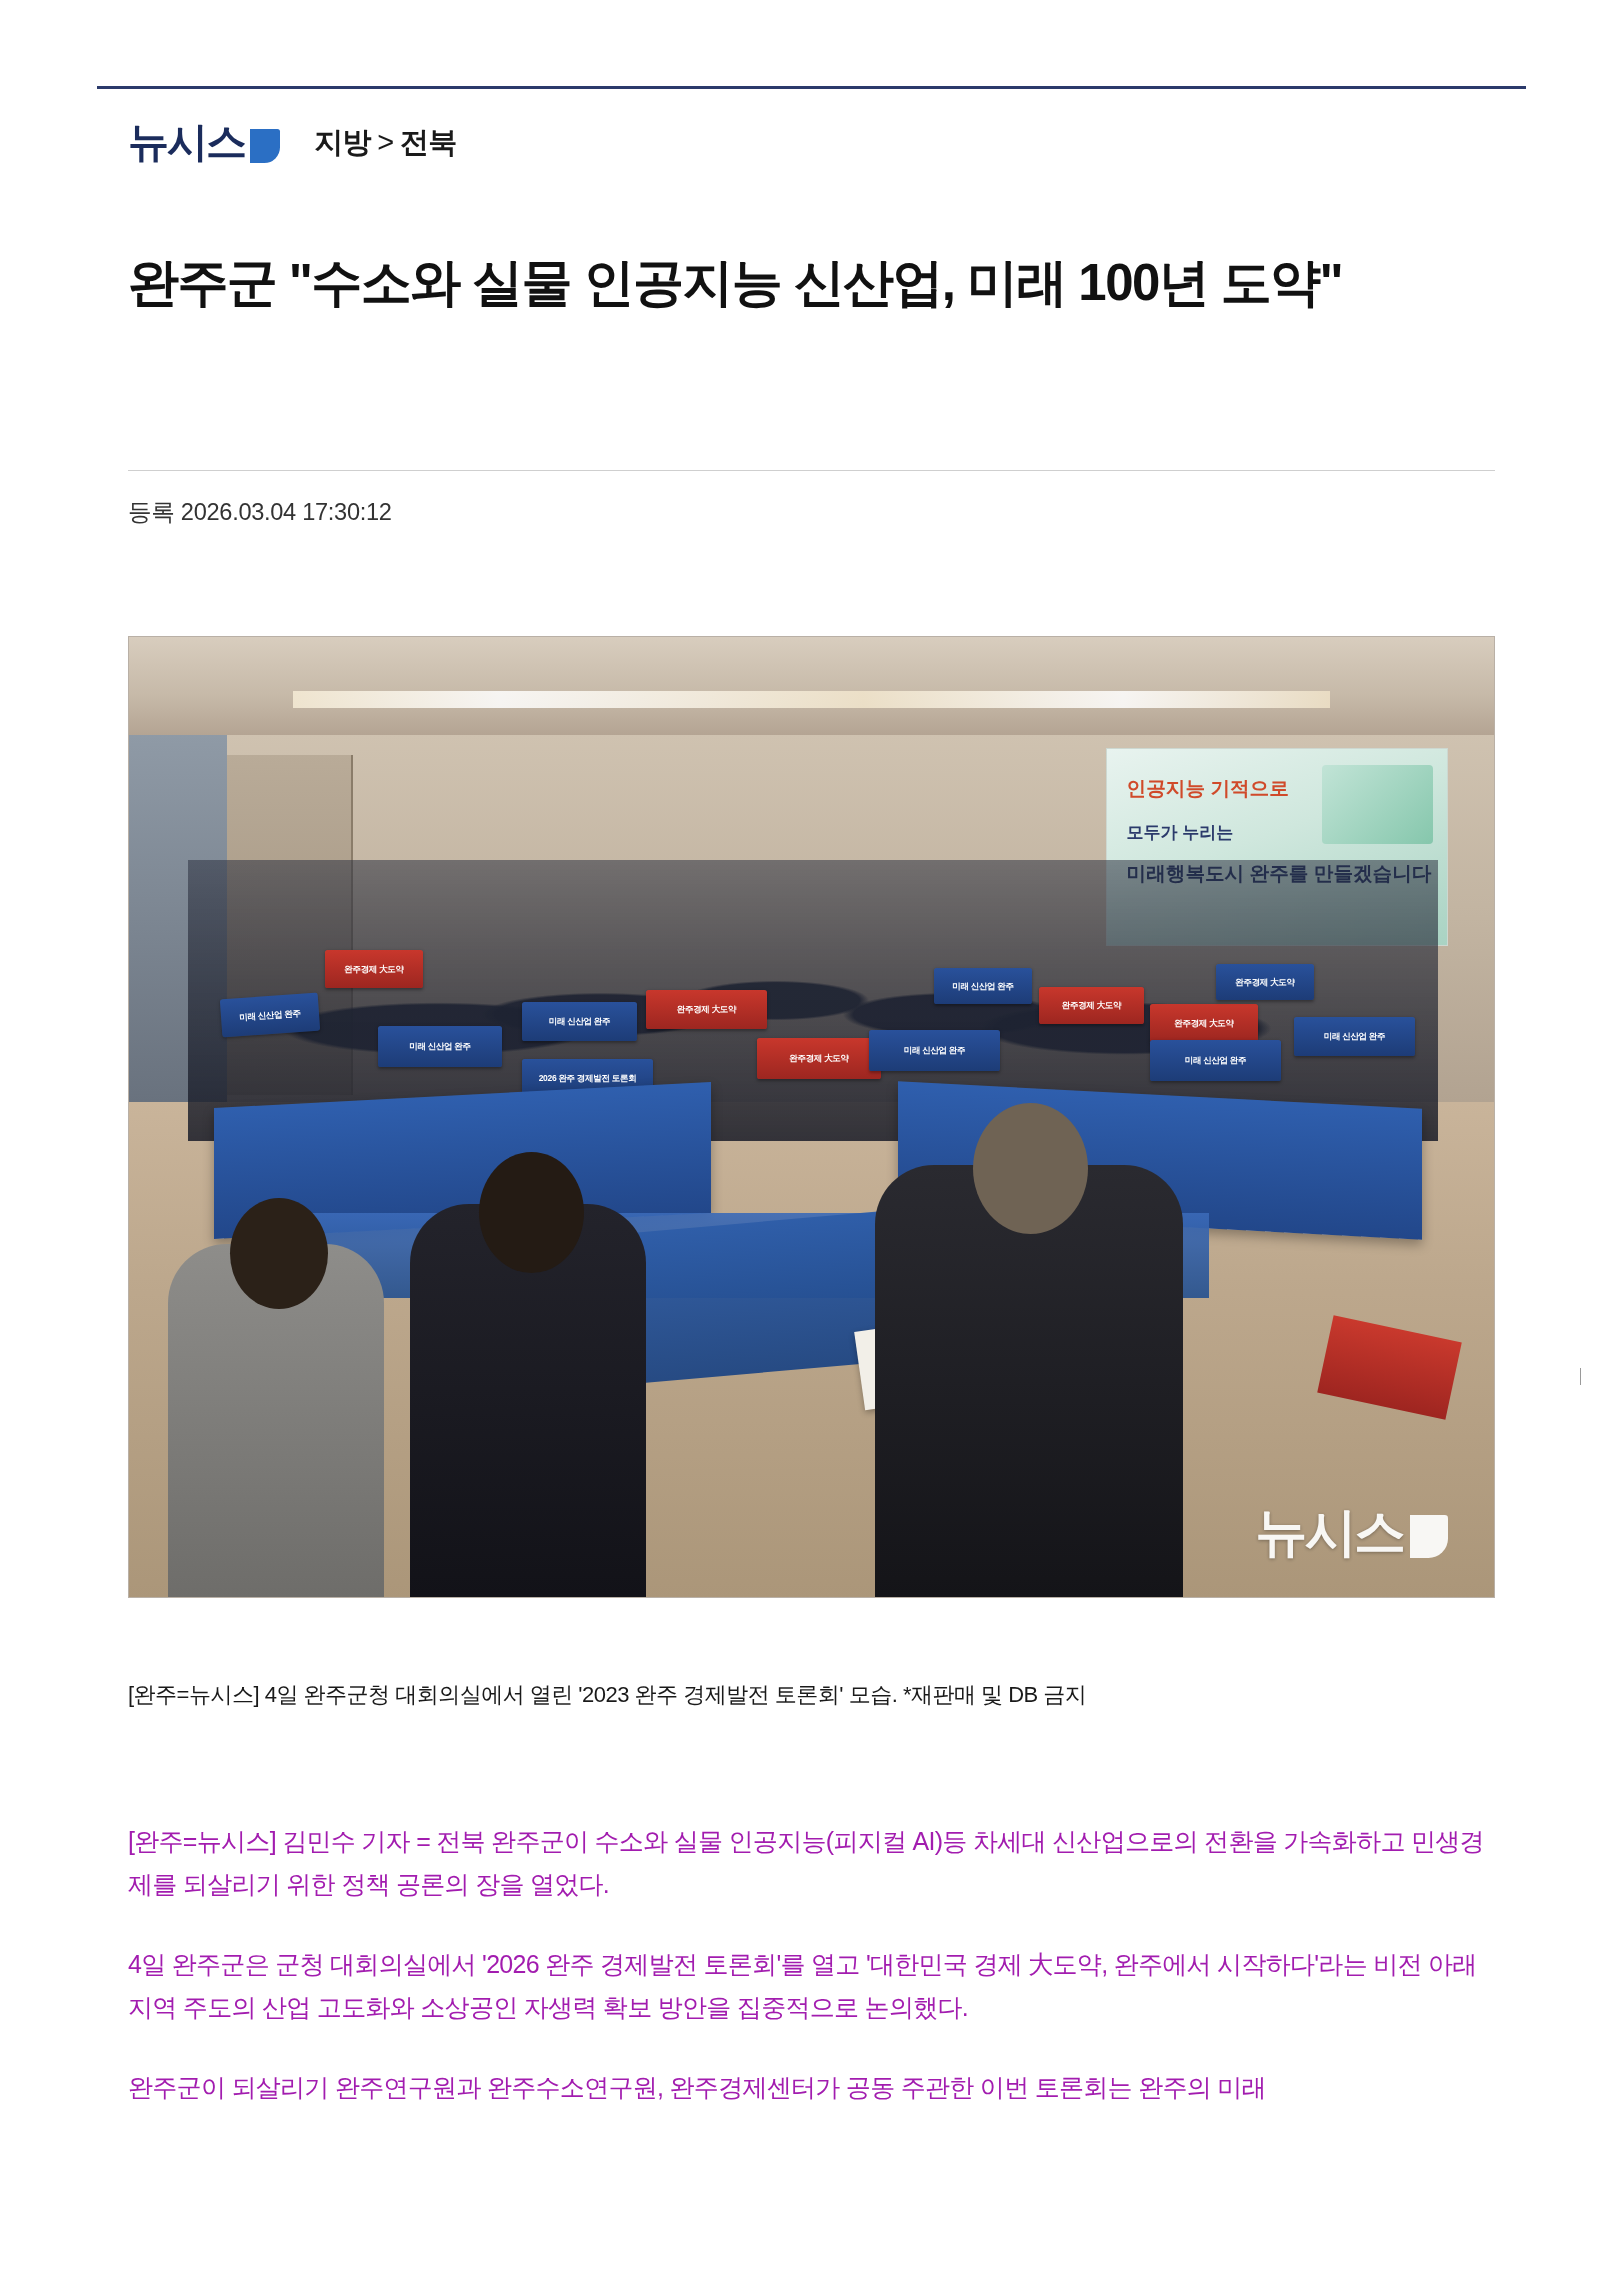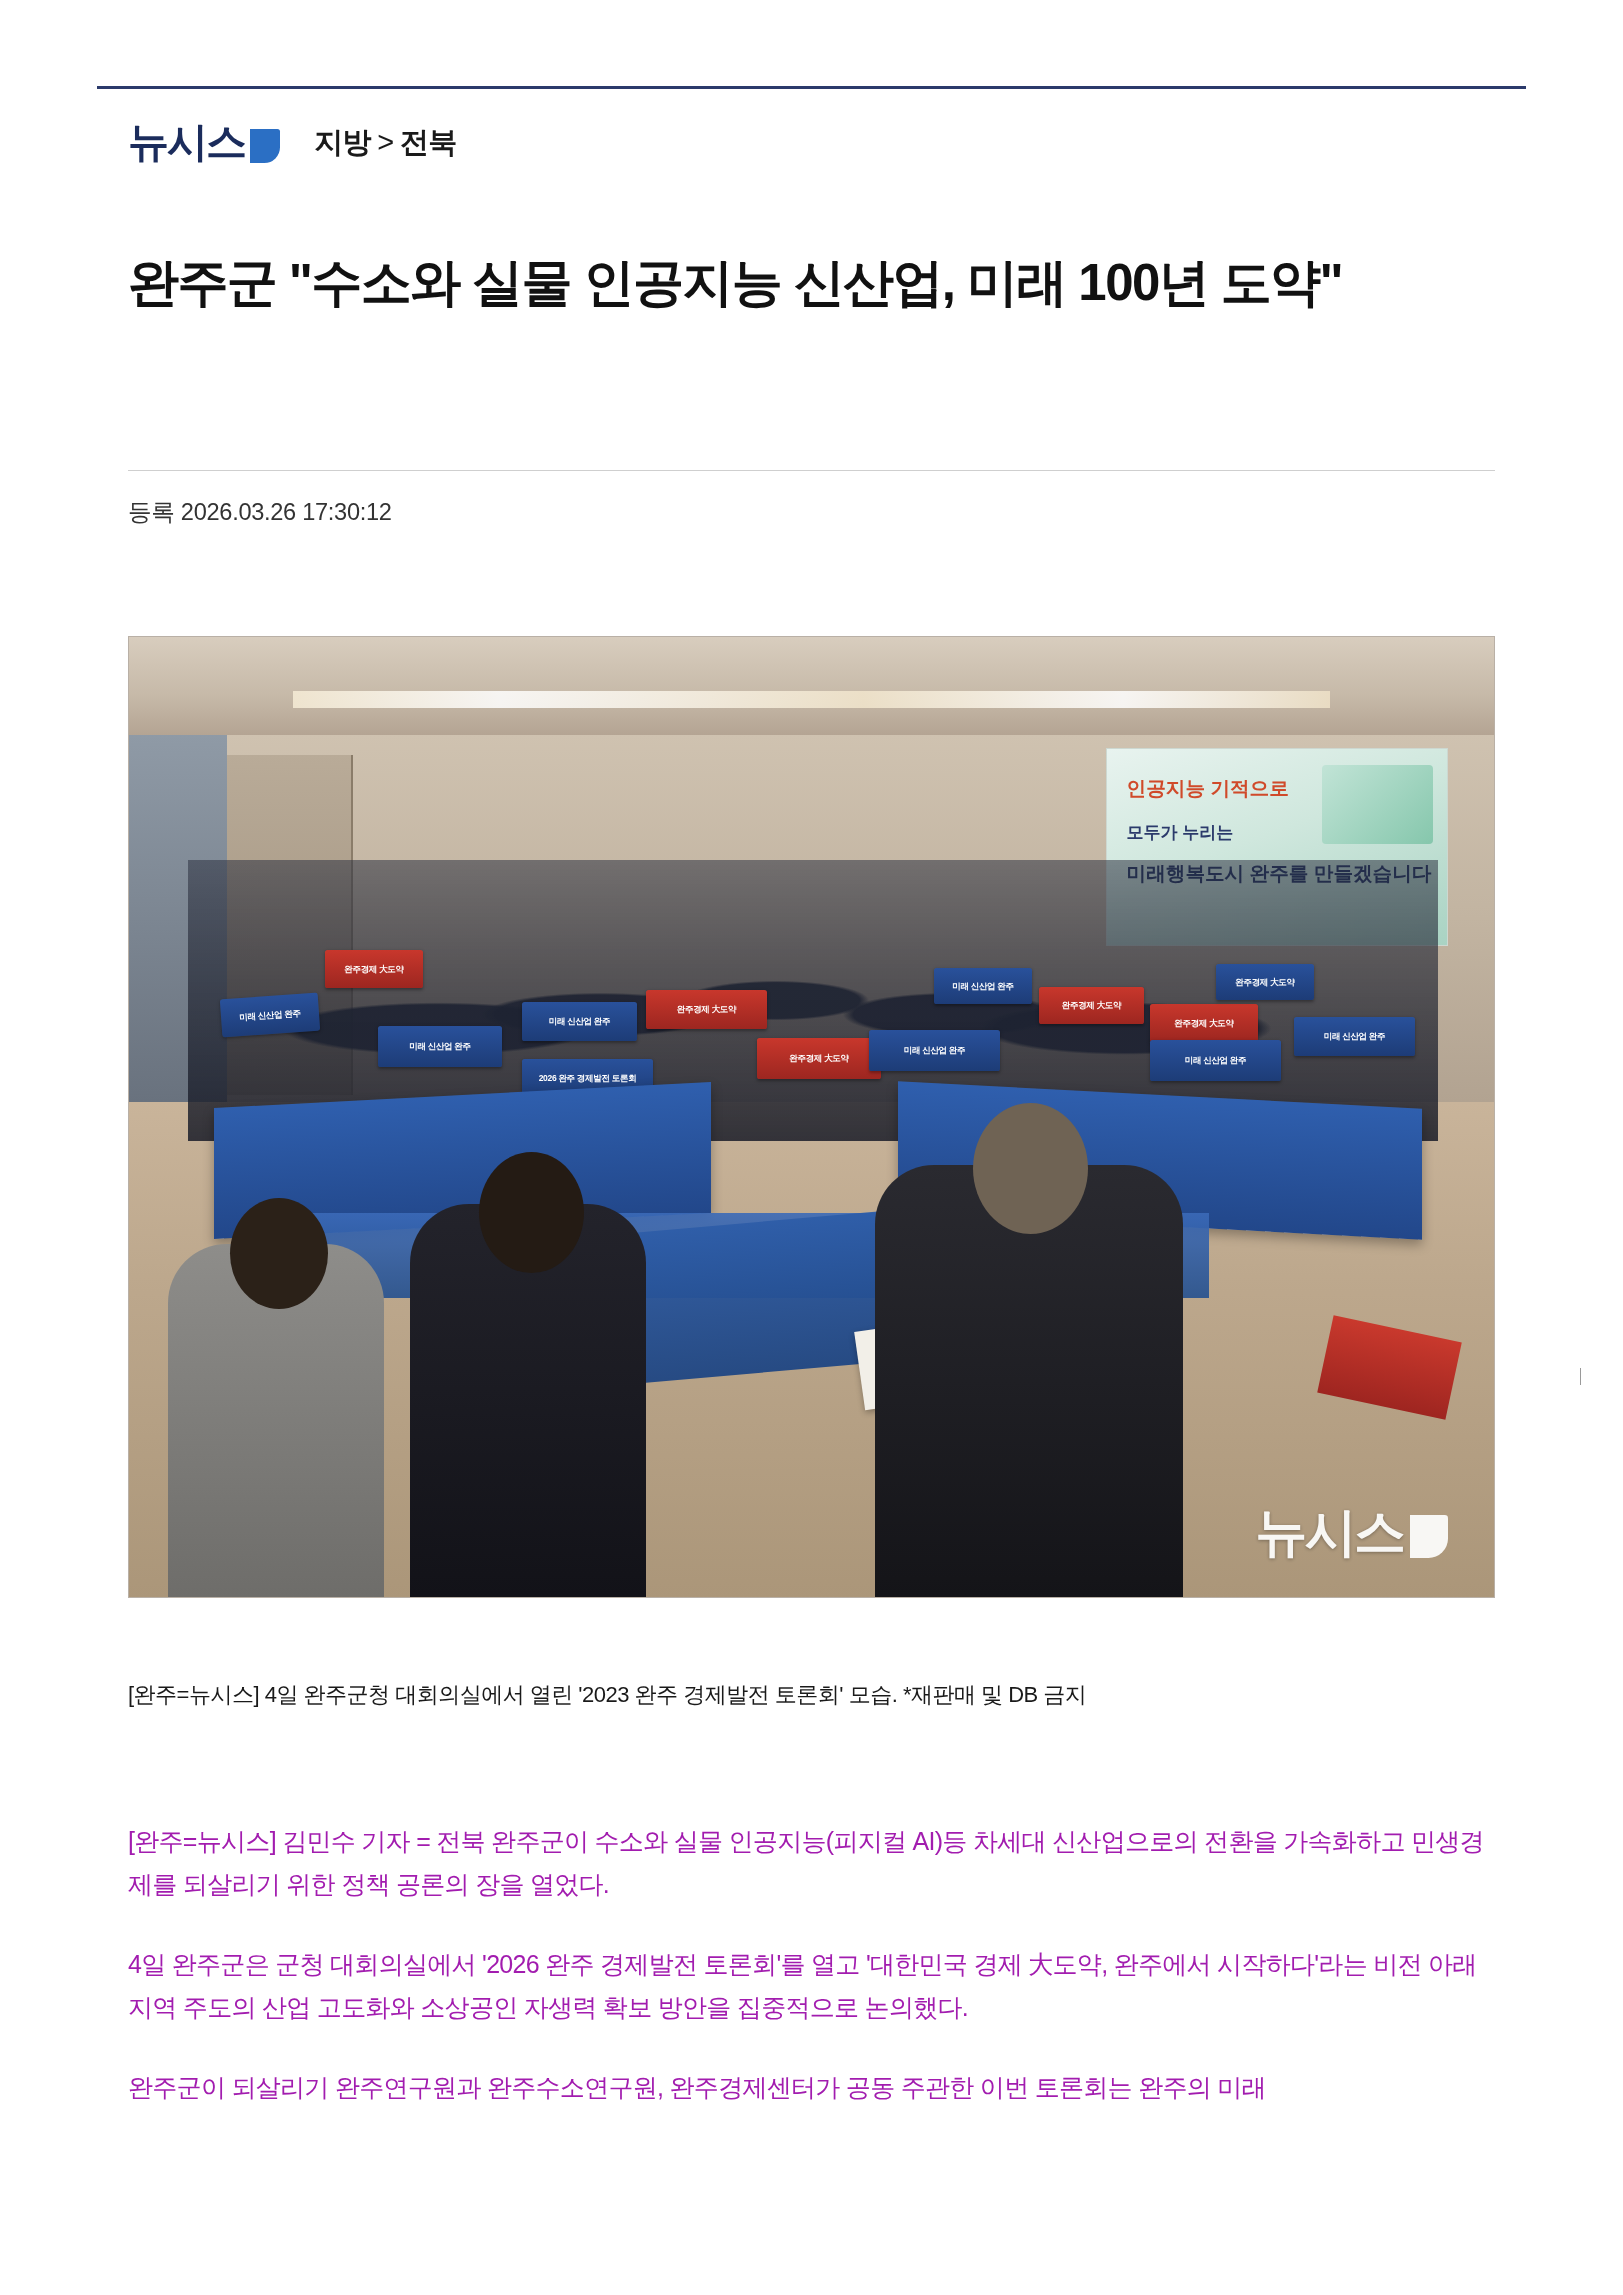--- a/index.html
+++ b/index.html
@@ -311,21 +311,21 @@
       <span>지방</span><span class="sep">&gt;</span><span>전북</span>
     </div>
   </div>
 
   <h1 class="headline">완주군 "수소와 실물 인공지능 신산업, 미래 100년 도약"</h1>
 
   <div class="meta-rule"></div>
 
   <div class="timestamp">
     <span>등록</span>
-    <span>2026.03.26 17:30:12</span>
+    <span>2026.03.04 17:30:12</span>
   </div>
 
   <div class="figure">
     <div class="photo">
       <div class="ph-ceiling">
         <div class="ph-ceiling-strip"></div>
       </div>
       <div class="ph-wall"></div>
       <div class="ph-wall-panel"></div>
       <div class="ph-door"></div>

